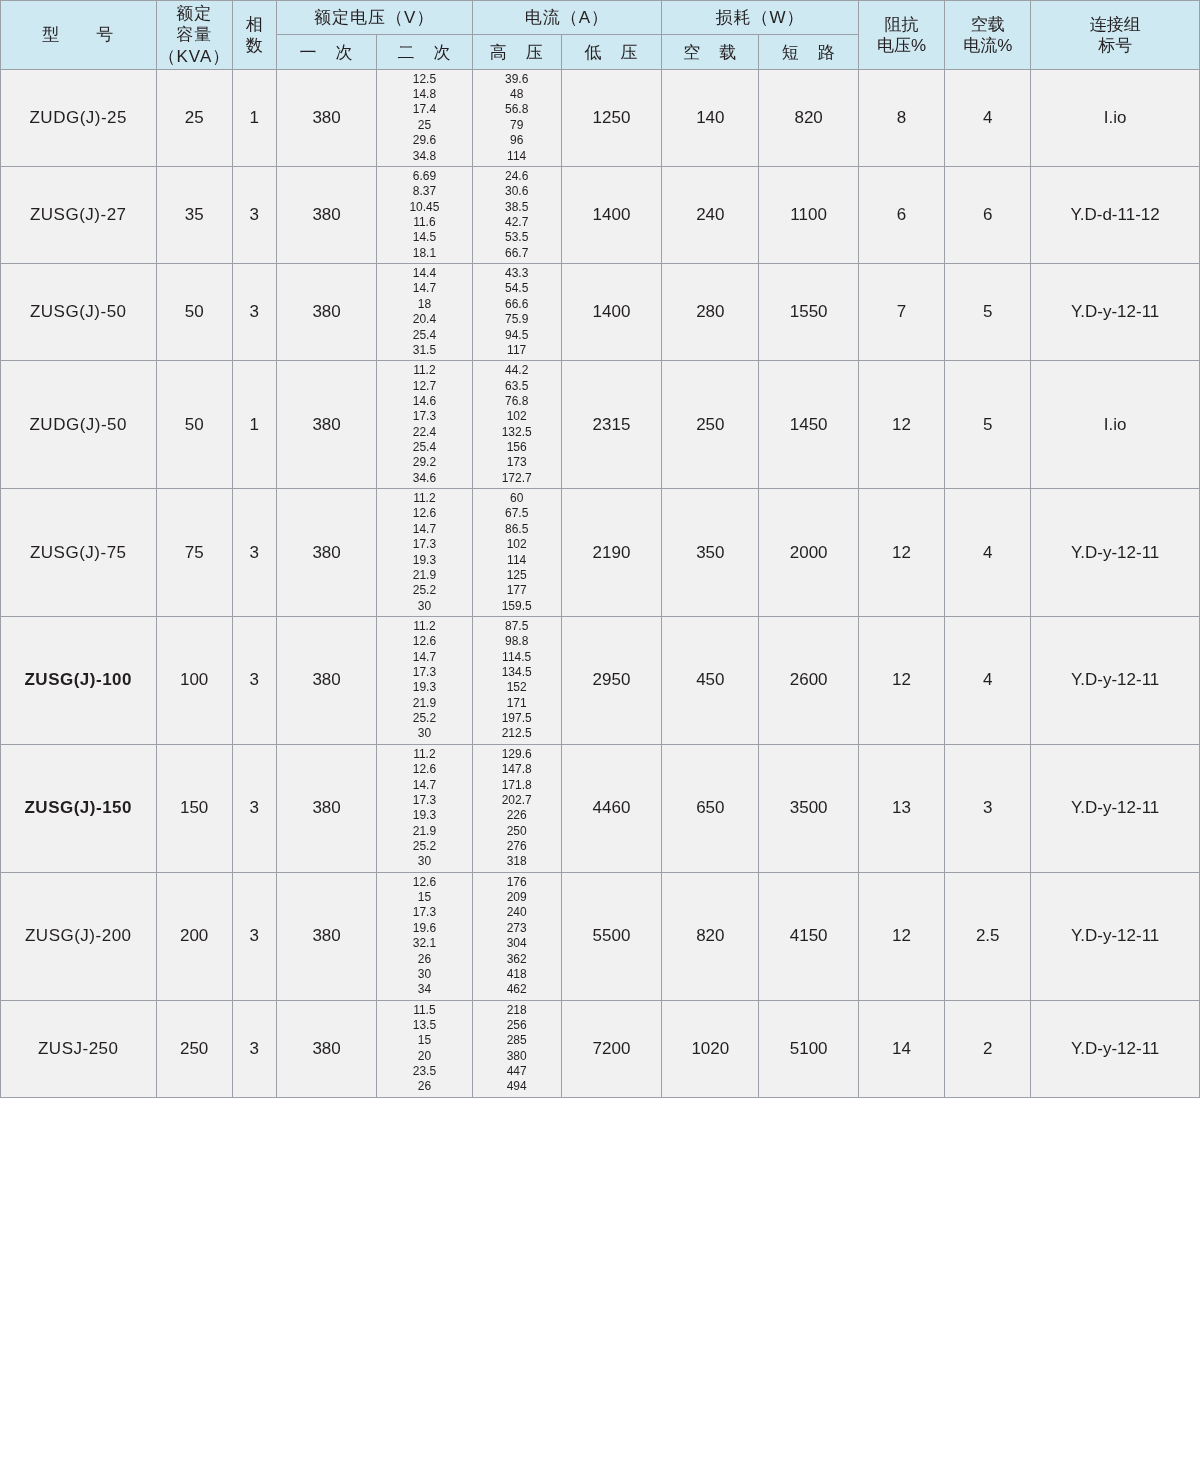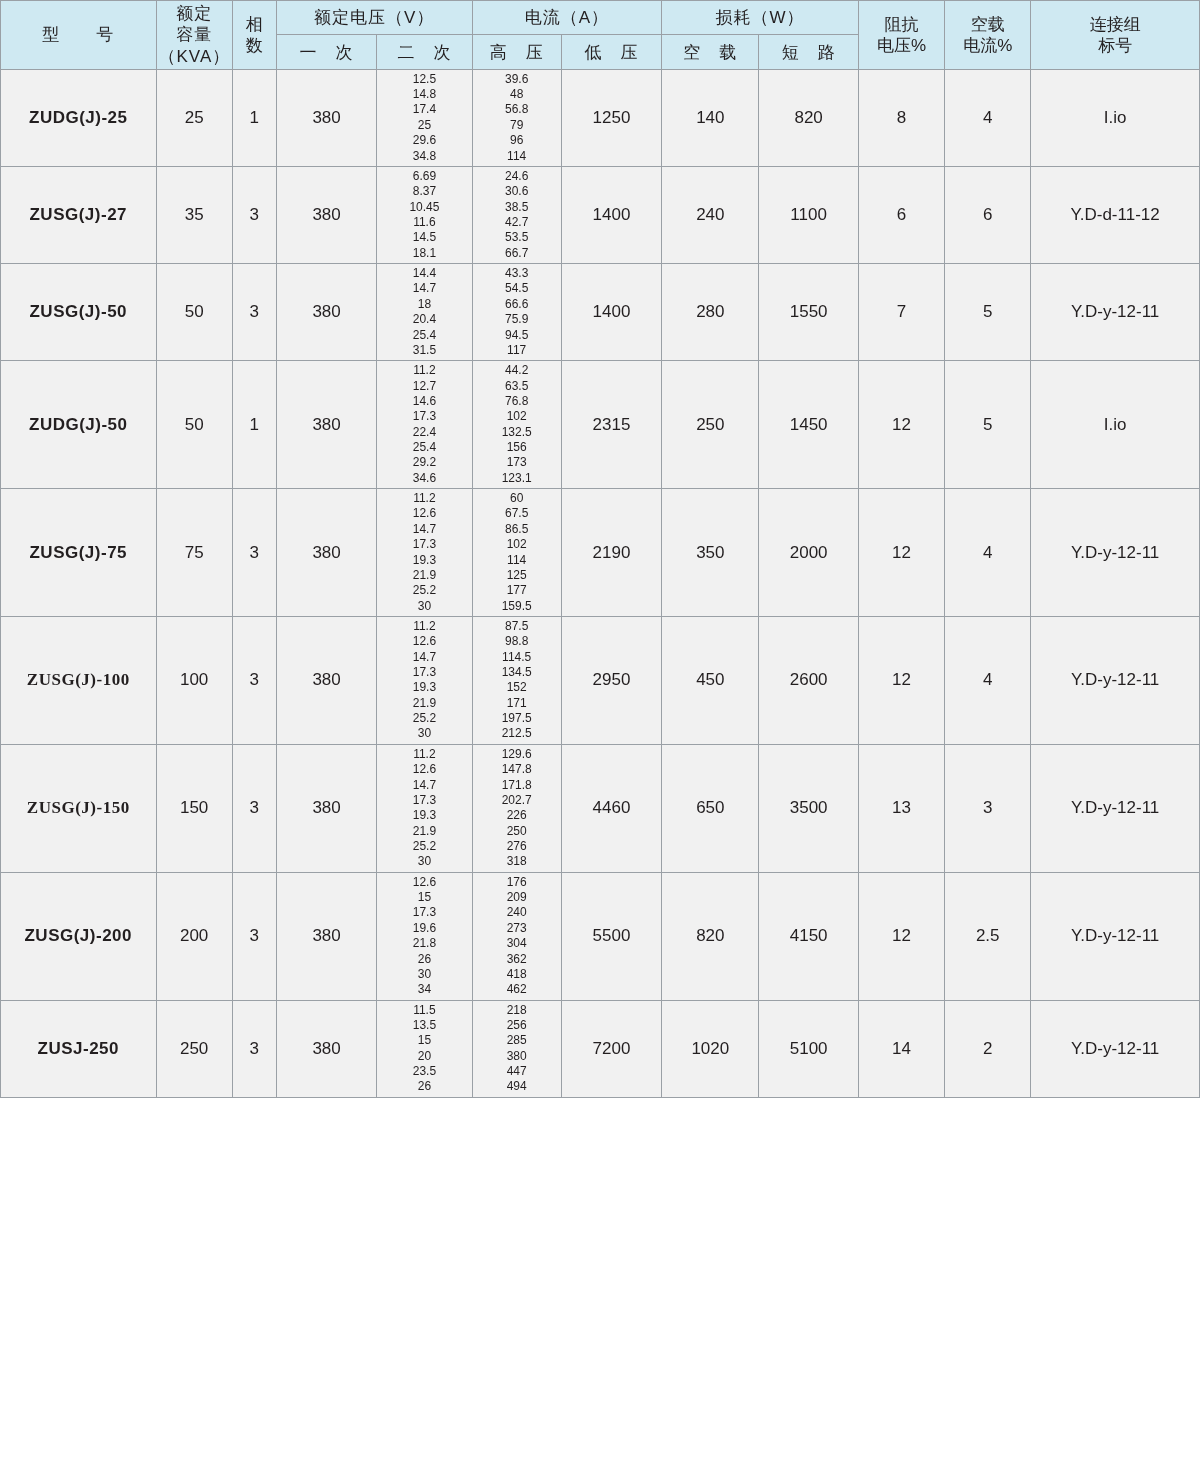--- a/index.html
+++ b/index.html
@@ -34,25 +34,23 @@
   }
   thead th.tight {
     letter-spacing: 0;
   }
   tbody td {
     background: #f1f1f1;
   }
   td.model {
     font-size: 18px;
     letter-spacing: 0.5px;
-    font-weight: bold;
   }
   td.model.bold {
     font-weight: bold;
-    font-family: Liberation Serif, serif;
   }
   .stack {
     display: flex;
     flex-direction: column;
     align-items: center;
     justify-content: center;
     line-height: 1.28;
     font-size: 12px;
   }
   .stack span { display: block; }
@@ -242,21 +240,21 @@
         </td>
         <td>
           <div class="stack">
             <span>44.2</span>
             <span>63.5</span>
             <span>76.8</span>
             <span>102</span>
             <span>132.5</span>
             <span>156</span>
             <span>173</span>
-            <span>123.1</span>
+            <span>172.7</span>
           </div>
         </td>
         <td>2315</td>
         <td>250</td>
         <td>1450</td>
         <td>12</td>
         <td>5</td>
         <td>I.io</td>
       </tr>
       <tr>
@@ -371,21 +369,21 @@
         <td class="model">ZUSG(J)-200</td>
         <td>200</td>
         <td>3</td>
         <td>380</td>
         <td>
           <div class="stack">
             <span>12.6</span>
             <span>15</span>
             <span>17.3</span>
             <span>19.6</span>
-            <span>21.8</span>
+            <span>32.1</span>
             <span>26</span>
             <span>30</span>
             <span>34</span>
           </div>
         </td>
         <td>
           <div class="stack">
             <span>176</span>
             <span>209</span>
             <span>240</span>

